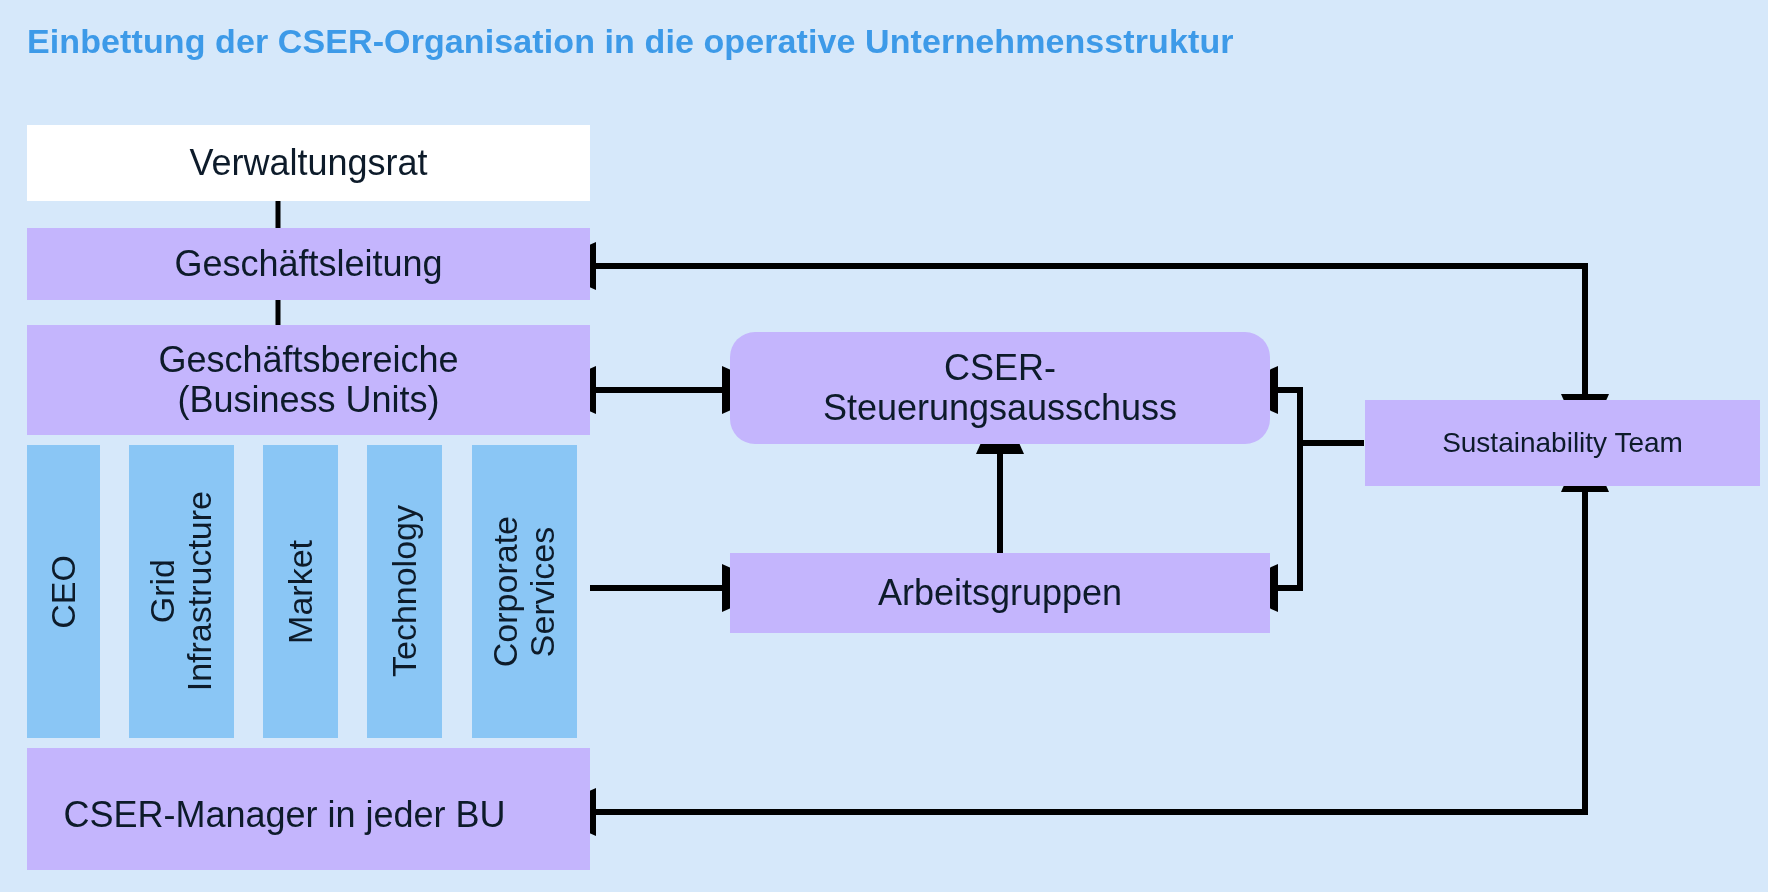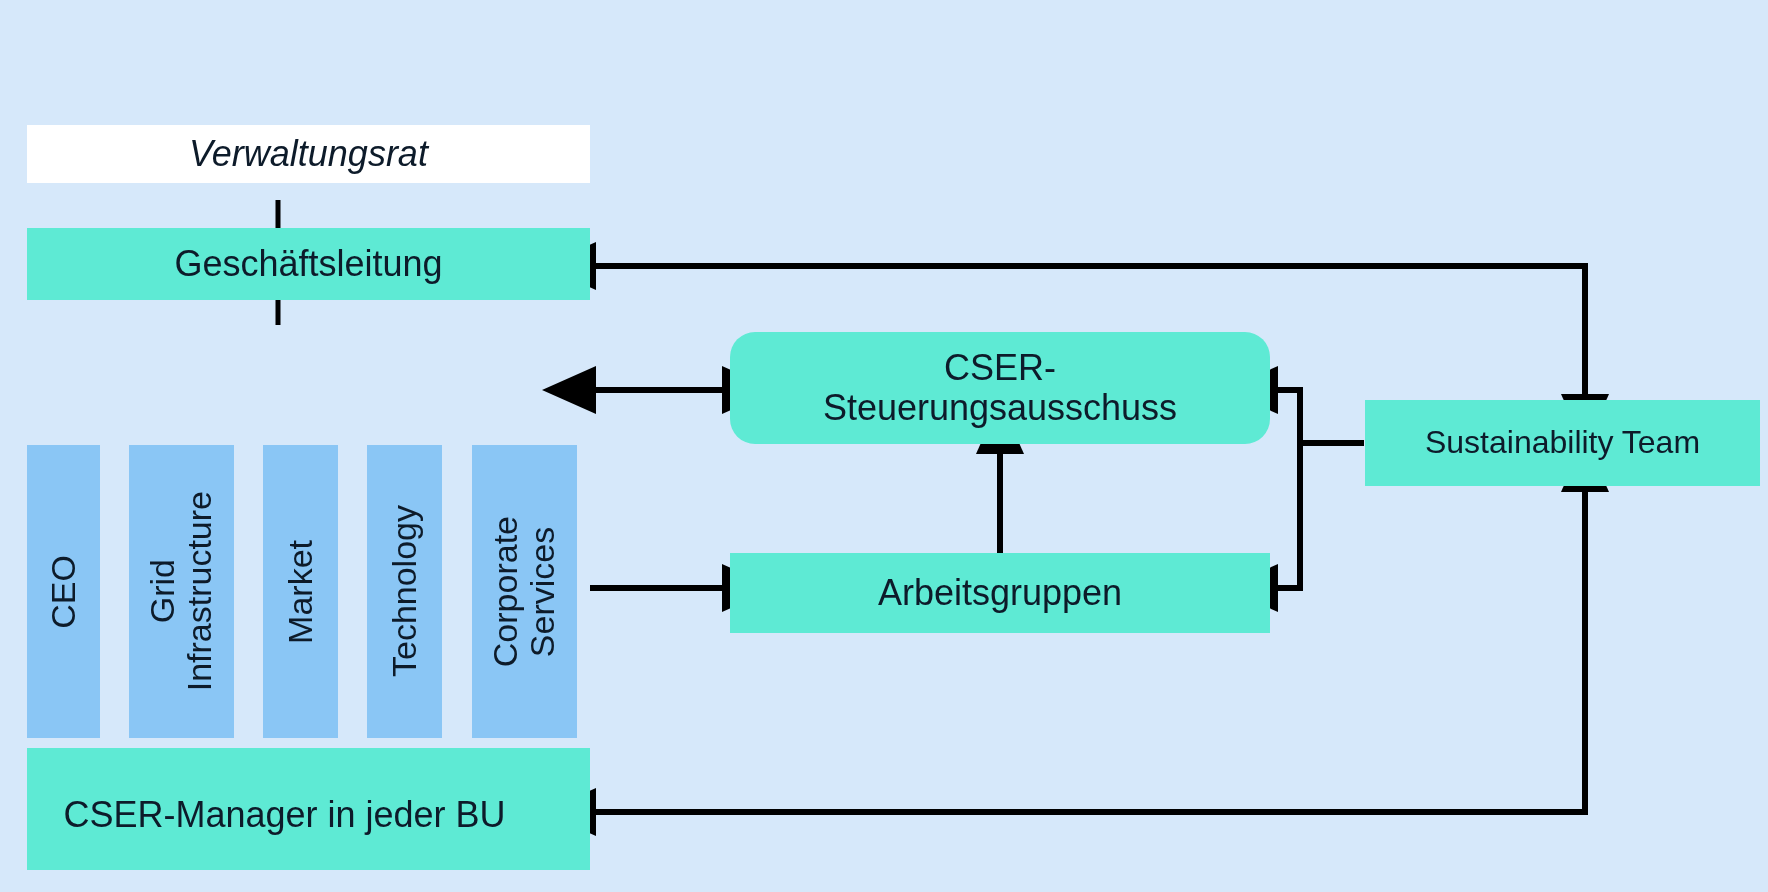--- a/index.html
+++ b/index.html
@@ -28,21 +28,21 @@
   .box {
     position: absolute;
     box-sizing: border-box;
     display: flex;
     align-items: center;
     justify-content: center;
     text-align: center;
     color: #0d1b2a;
     line-height: 1.12;
   }
-  .box-dark   { background: #5eead4; }
+  .box-dark   { background: #c4b5fd; }
   .box-light  { background: #8ac6f5; }
   .box-white  { background: #ffffff; }
 
   .vert {
     writing-mode: vertical-rl;
     transform: rotate(180deg);
     white-space: pre-line;
     text-align: center;
     line-height: 1.1;
   }
@@ -53,20 +53,21 @@
     width: 1768px;
     height: 892px;
     pointer-events: none;
   }
 </style>
 </head>
 <body>
 
 <div id="page">
 
+  <div id="title">Einbettung der CSER-Organisation in die operative Unternehmensstruktur</div>
 
   <svg class="edges" viewBox="0 0 1768 892">
     <defs>
       <marker id="arrowEnd" markerWidth="10" markerHeight="10" refX="1" refY="4" orient="auto" markerUnits="strokeWidth">
         <path d="M0,0 L9,4 L0,8 z" fill="#000000"></path>
       </marker>
       <marker id="arrowStart" markerWidth="10" markerHeight="10" refX="8" refY="4" orient="auto" markerUnits="strokeWidth">
         <path d="M9,0 L0,4 L9,8 z" fill="#000000"></path>
       </marker>
     </defs>
@@ -86,24 +87,26 @@
     <polyline points="1364,443 1300,443 1300,588 1272,588" fill="none" stroke="#000" stroke-width="6" marker-end="url(#arrowEnd)"></polyline>
 
     <polyline points="1585,398 1585,266 590,266" fill="none" stroke="#000" stroke-width="6" marker-end="url(#arrowEnd)"></polyline>
 
     <line x1="1585" y1="340" x2="1585" y2="400" stroke="#000" stroke-width="6" marker-end="url(#arrowEnd)"></line>
 
     <polyline points="1585,488 1585,812 590,812" fill="none" stroke="#000" stroke-width="6" marker-end="url(#arrowEnd)"></polyline>
     <line x1="1585" y1="812" x2="1585" y2="486" stroke="#000" stroke-width="6" marker-end="url(#arrowEnd)"></line>
   </svg>
 
-  <div class="box box-white" style="left:27px; top:125px; width:563px; height:58px; font-size:36px;font-style:italic;">Verwaltungsrat</div>
+  <div class="box box-white" style="left:27px; top:125px; width:563px; height:76px; font-size:36px;">Verwaltungsrat</div>
 
   <div class="box box-dark" style="left:27px; top:228px; width:563px; height:72px; font-size:36px;">Geschäftsleitung</div>
 
+  <div class="box box-dark" style="left:27px; top:325px; width:563px; height:110px; font-size:36px; white-space:pre-line;">Geschäftsbereiche
+(Business Units)</div>
 
   <div class="box box-light" style="left:27px; top:445px; width:73px; height:293px;">
     <span class="vert" style="font-size:34px;">CEO</span>
   </div>
 
   <div class="box box-light" style="left:129px; top:445px; width:105px; height:293px;">
     <span class="vert" style="font-size:34px;">Grid
 Infrastructure</span>
   </div>
 
@@ -120,15 +123,15 @@
 Services</span>
   </div>
 
   <div class="box box-dark" style="left:27px; top:748px; width:563px; height:122px; font-size:36px; padding:12px 60px 0 12px;">CSER-Manager in jeder BU</div>
 
   <div class="box box-dark" style="left:730px; top:332px; width:540px; height:112px; font-size:36px; white-space:pre-line;border-radius:25px;">CSER-
 Steuerungsausschuss</div>
 
   <div class="box box-dark" style="left:730px; top:553px; width:540px; height:80px; font-size:36px;">Arbeitsgruppen</div>
 
-  <div class="box box-dark" style="left:1365px; top:400px; width:395px; height:86px; font-size:32px;">Sustainability Team</div>
+  <div class="box box-dark" style="left:1365px; top:400px; width:395px; height:86px; font-size:28px;">Sustainability Team</div>
 
 </div>
 
 </body></html>

